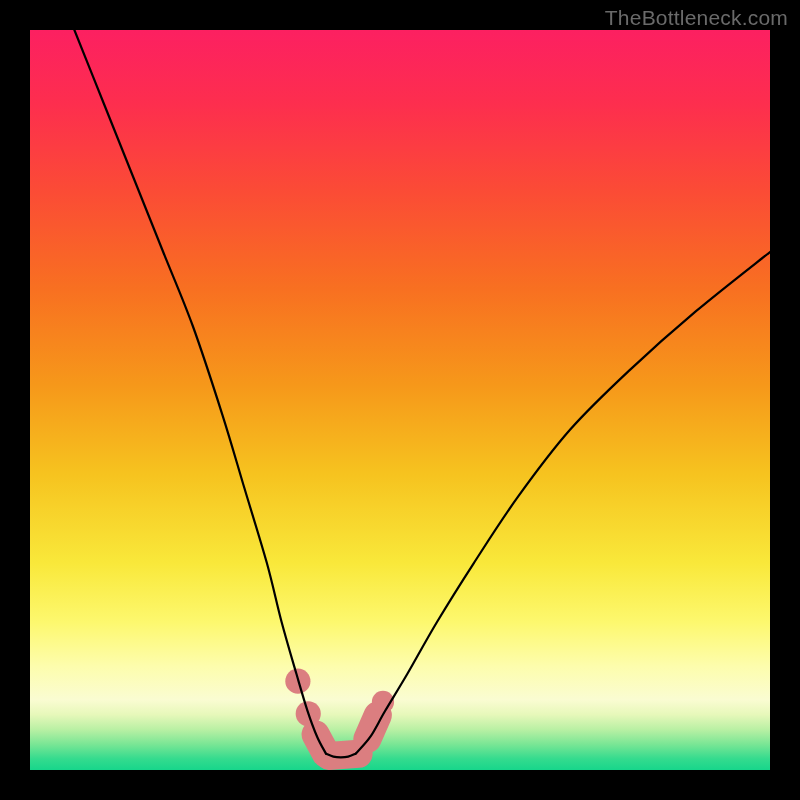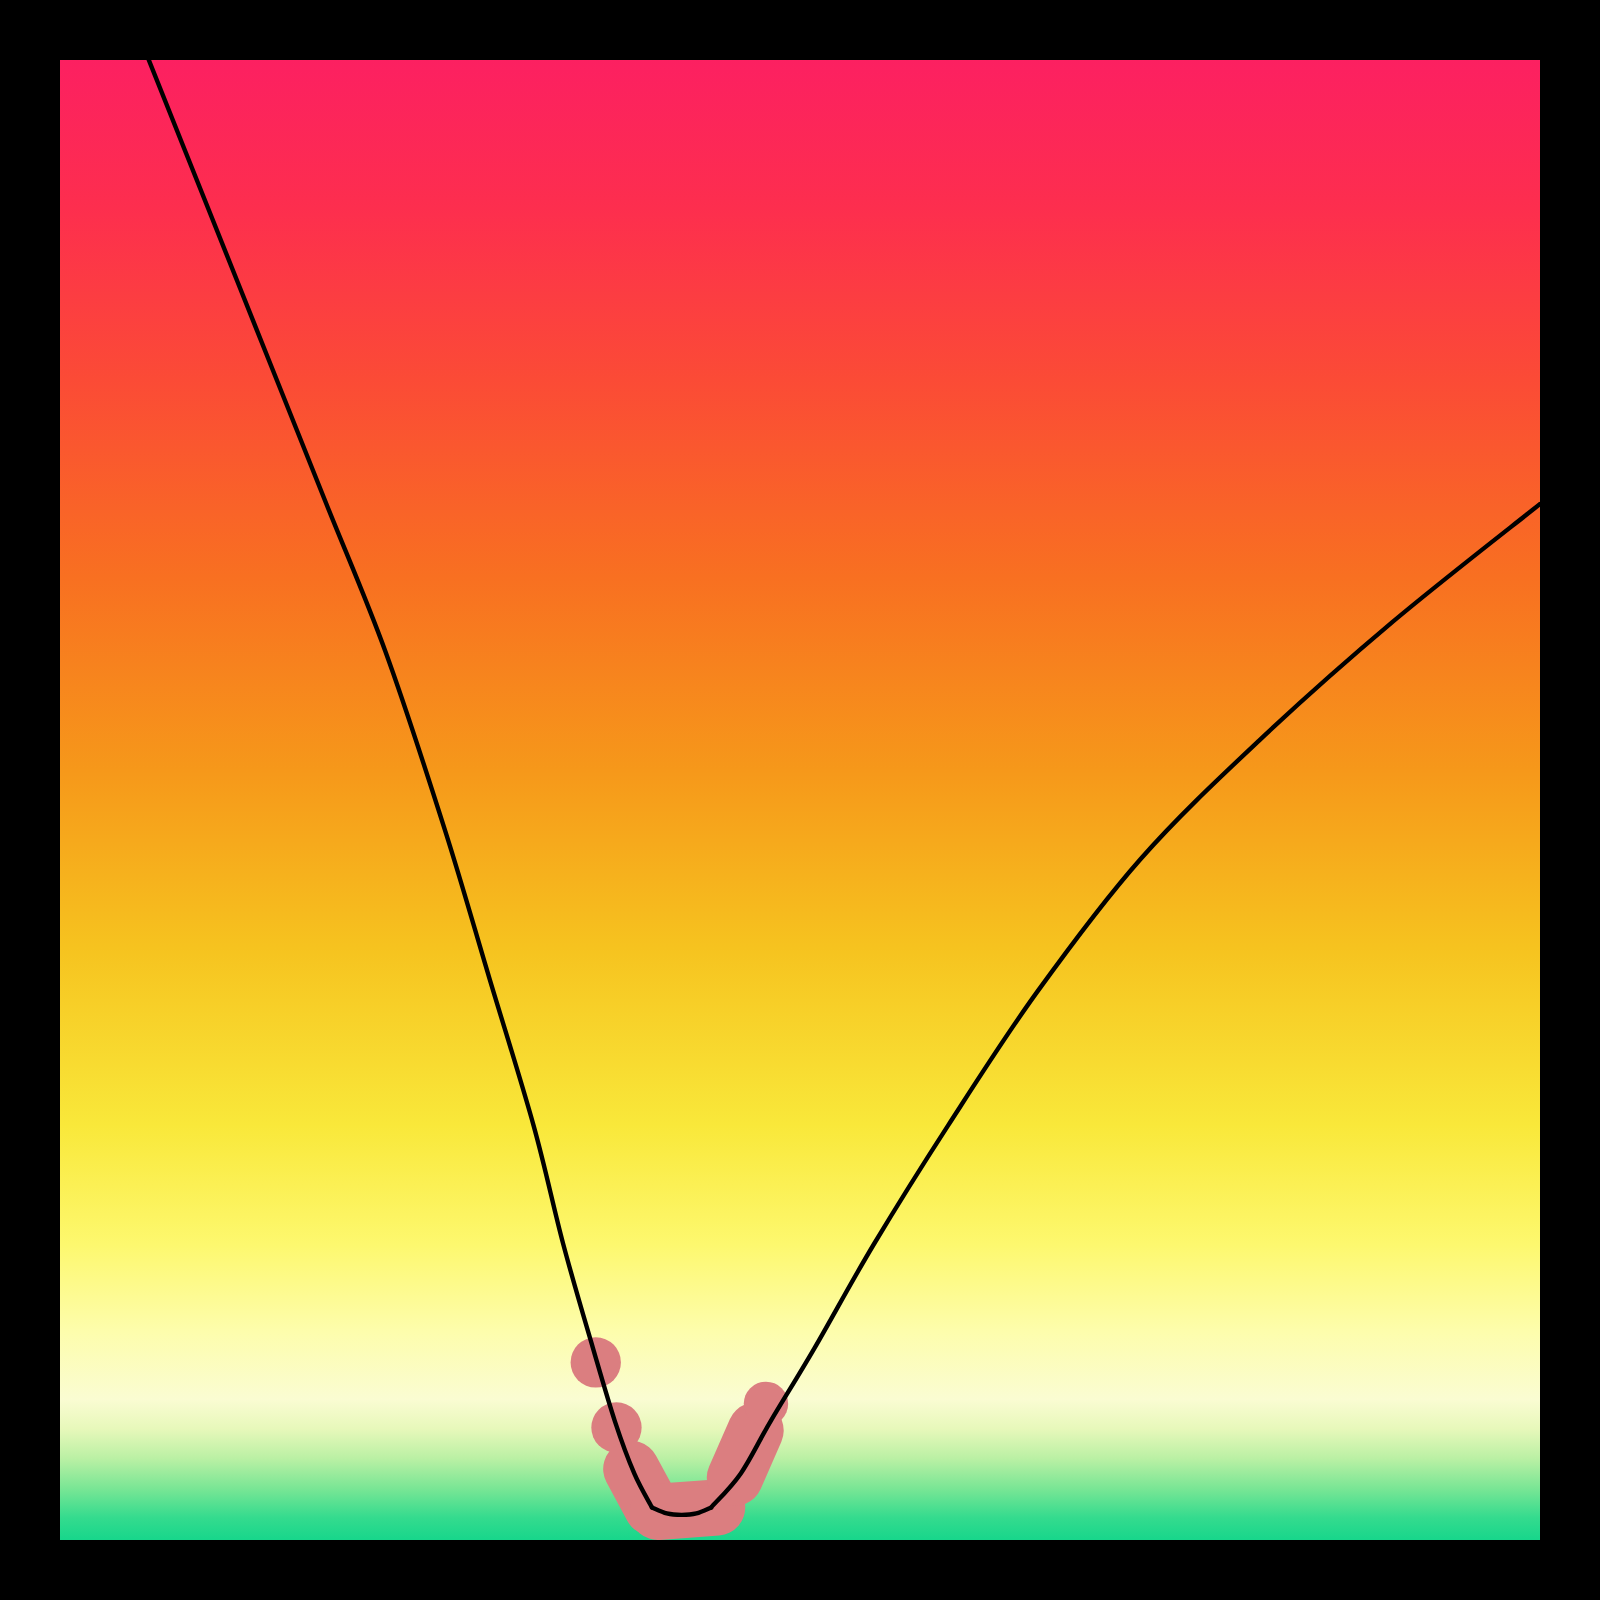--- a/index.html
+++ b/index.html
@@ -78,13 +78,14 @@
           <line x1="298.96" y1="725.94" x2="328.56" y2="723.72" stroke="#db7e80" stroke-width="28.12" stroke-linecap="round"></line>
           <line x1="337.44" y1="708.92" x2="347.80" y2="685.24" stroke="#db7e80" stroke-width="28.12" stroke-linecap="round"></line>
           <circle cx="352.98" cy="671.92" r="11.10" fill="#db7e80"></circle>
         </g>
       <path id="left-branch" fill="none" stroke-width="2.2" stroke-linecap="round" stroke="#000000" d="M 44.40 0.00 C 49.33 12.33, 64.13 49.33, 74.00 74.00 C 83.87 98.67, 93.73 123.33, 103.60 148.00 C 113.47 172.67, 123.33 197.33, 133.20 222.00 C 143.07 246.67, 152.93 268.87, 162.80 296.00 C 172.67 323.13, 183.77 357.67, 192.40 384.80 C 201.03 411.93, 207.20 434.13, 214.60 458.80 C 222.00 483.47, 230.63 510.60, 236.80 532.80 C 242.97 555.00, 246.67 573.50, 251.60 592.00 C 256.53 610.50, 262.08 629.00, 266.40 643.80 C 270.72 658.60, 274.05 670.32, 277.50 680.80 C 280.95 691.28, 284.04 699.55, 287.12 706.70 C 290.20 713.85, 294.52 720.88, 296.00 723.72"></path>
       <path id="right-branch" fill="none" stroke-width="2.2" stroke-linecap="round" stroke="#000000" d="M 325.60 723.72 C 328.07 720.88, 335.47 713.85, 340.40 706.70 C 345.33 699.55, 349.03 691.28, 355.20 680.80 C 361.37 670.32, 368.77 658.60, 377.40 643.80 C 386.03 629.00, 395.90 610.50, 407.00 592.00 C 418.10 573.50, 430.43 553.77, 444.00 532.80 C 457.57 511.83, 472.37 488.40, 488.40 466.20 C 504.43 444.00, 521.70 420.57, 540.20 399.60 C 558.70 378.63, 578.43 360.13, 599.40 340.40 C 620.37 320.67, 642.57 300.93, 666.00 281.20 C 689.43 261.47, 727.67 231.87, 740.00 222.00"></path>
       <path id="valley-floor" fill="none" stroke-width="2.2" stroke-linecap="round" stroke="#000000" d="M 296.00 723.72 C 297.23 724.21, 300.93 726.06, 303.40 726.68 C 305.87 727.30, 308.33 727.42, 310.80 727.42 C 313.27 727.42, 315.73 727.30, 318.20 726.68 C 320.67 726.06, 324.37 724.21, 325.60 723.72"></path>
     </svg>
   </div>
 
+  <div class="watermark">TheBottleneck.com</div>
 </div>
 
 </body></html>

